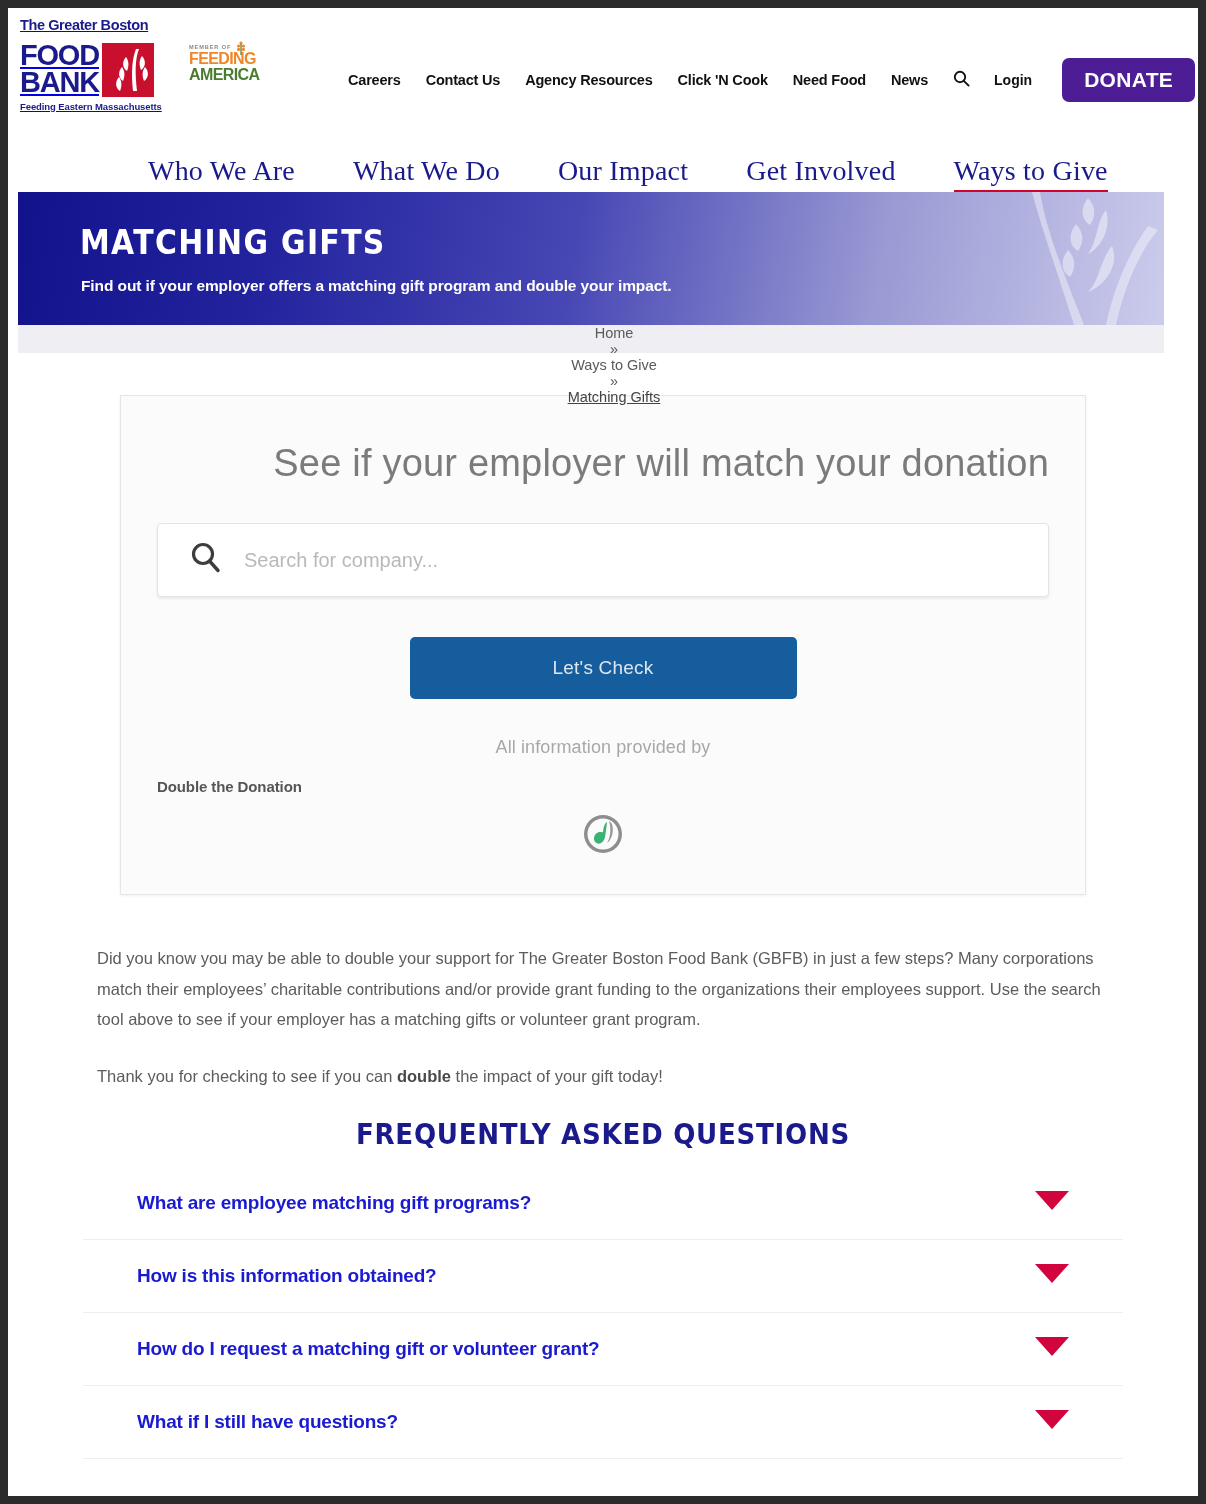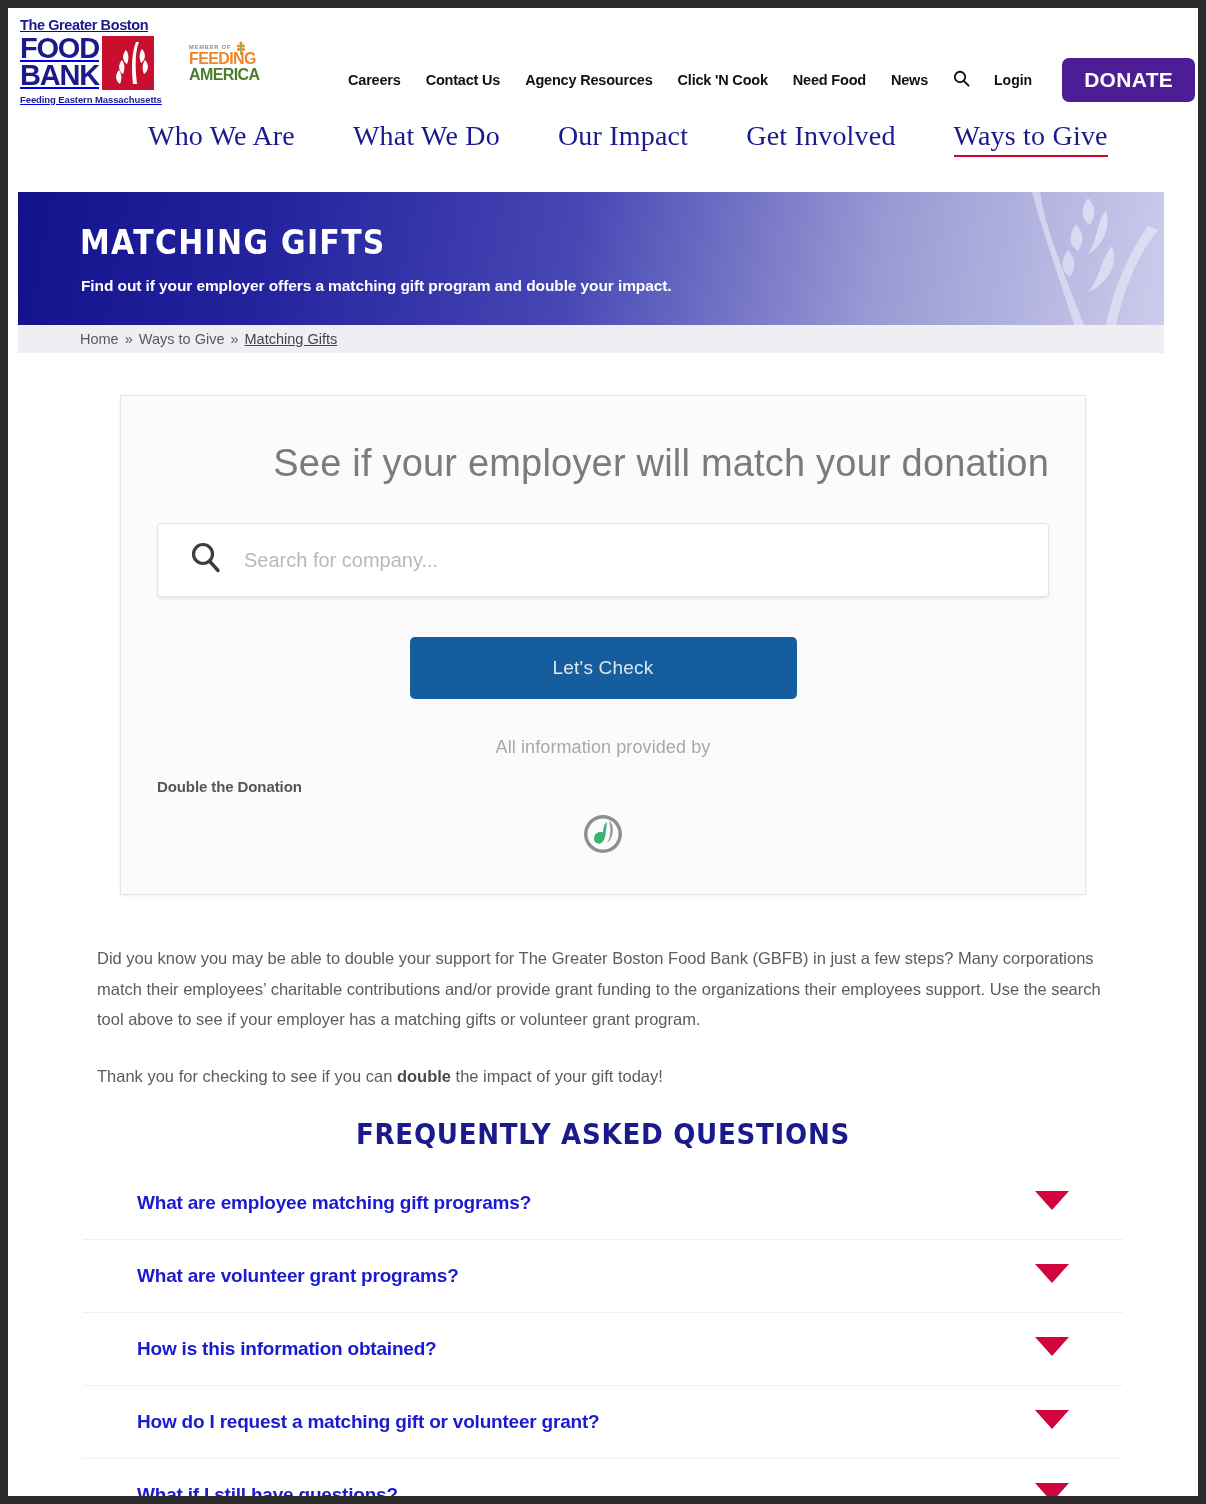--- a/index.html
+++ b/index.html
@@ -34,21 +34,21 @@
     top: 10px;
     display: flex;
     align-items: flex-start;
   }
 
   .gbfb-logo { width: 145px; position: relative; }
   .gbfb-line1 {
     font-size: 14.5px; font-weight: bold; color: #1a1a8c;
     letter-spacing: -0.4px; line-height: 1.1; white-space: nowrap;
   }
-  .gbfb-main { display: flex; align-items: flex-start; margin-top: 1px; }
+  .gbfb-main { display: flex; align-items: flex-start; margin-top: 8px; }
   .gbfb-words { line-height: 0.92; }
   .gbfb-food, .gbfb-bank {
     font-size: 29px; font-weight: bold; color: #1a1a8c;
     letter-spacing: -1.2px; display: block;
   }
   .gbfb-mark {
     width: 52px; height: 54px; background: #c8102e;
     margin-left: 3px; margin-top: 1px; position: relative; overflow: hidden;
   }
   .gbfb-mark svg { position: absolute; left: 0; top: 0; }
@@ -86,21 +86,21 @@
   .donate-btn {
     background: #4c1d95; color: #ffffff; font-size: 21px; font-weight: bold;
     letter-spacing: 0.3px; padding: 11px 22px 12px 22px; border-radius: 7px;
     border: none; cursor: pointer; font-family: "Liberation Sans", sans-serif;
     line-height: 1;
   }
 
   
   .mainnav {
     position: relative; height: 72px;
-    display: flex; align-items: flex-start; padding-left: 140px; gap: 0;
+    display: flex; align-items: flex-end; padding-left: 140px; gap: 0;
   }
   .mainnav-item {
     font-family: "Liberation Serif", serif;
     font-size: 28px; color: #1a1a8c; text-decoration: none;
     margin-right: 58px; white-space: nowrap; position: relative;
     padding-bottom: 5px; letter-spacing: 0.2px;
   }
   .mainnav-item.active::after {
     content: ""; position: absolute; left: 0; right: 0; bottom: 0;
     height: 2px; background: #d2042d;
@@ -121,21 +121,21 @@
   }
   .hero-sub {
     position: absolute; left: 63px; top: 85px;
     font-size: 15.5px; font-weight: bold; color: #ffffff;
     letter-spacing: -0.1px;
   }
 
   
   .crumbbar {
     width: 1146px; margin-left: 10px; height: 28px;
-    background: #eeeef3; display: flex; align-items: center; padding-left: 62px;
+    background: #eeeef3; display: flex; align-items: center; padding-left: 46px; flex-direction: column;
   }
   .crumb { font-size: 14.5px; color: #5a5a5a; text-decoration: none; }
   .crumb.current { text-decoration: underline; color: #444; }
   .crumb-sep { font-size: 14.5px; color: #5a5a5a; margin: 0 6px; }
 
   
   .content { padding-top: 42px; }
 
   .search-card {
     width: 966px; margin: 0 auto; background: #fbfbfb;
@@ -339,28 +339,20 @@
 
       <div class="faq-row">
         <span class="faq-q">What are employee matching gift programs?</span>
         <span class="faq-arrow">
           <svg width="34" height="20" viewBox="0 0 34 20">
               <polygon points="0,0 34,0 17,19" fill="#d2043d"></polygon>
             </svg>
         </span>
       </div>
 
-      <div class="faq-row">
-        <span class="faq-q">What are volunteer grant programs?</span>
-        <span class="faq-arrow">
-          <svg width="34" height="20" viewBox="0 0 34 20">
-              <polygon points="0,0 34,0 17,19" fill="#d2043d"></polygon>
-            </svg>
-        </span>
-      </div>
 
       <div class="faq-row">
         <span class="faq-q">How is this information obtained?</span>
         <span class="faq-arrow">
           <svg width="34" height="20" viewBox="0 0 34 20">
               <polygon points="0,0 34,0 17,19" fill="#d2043d"></polygon>
             </svg>
         </span>
       </div>
 

